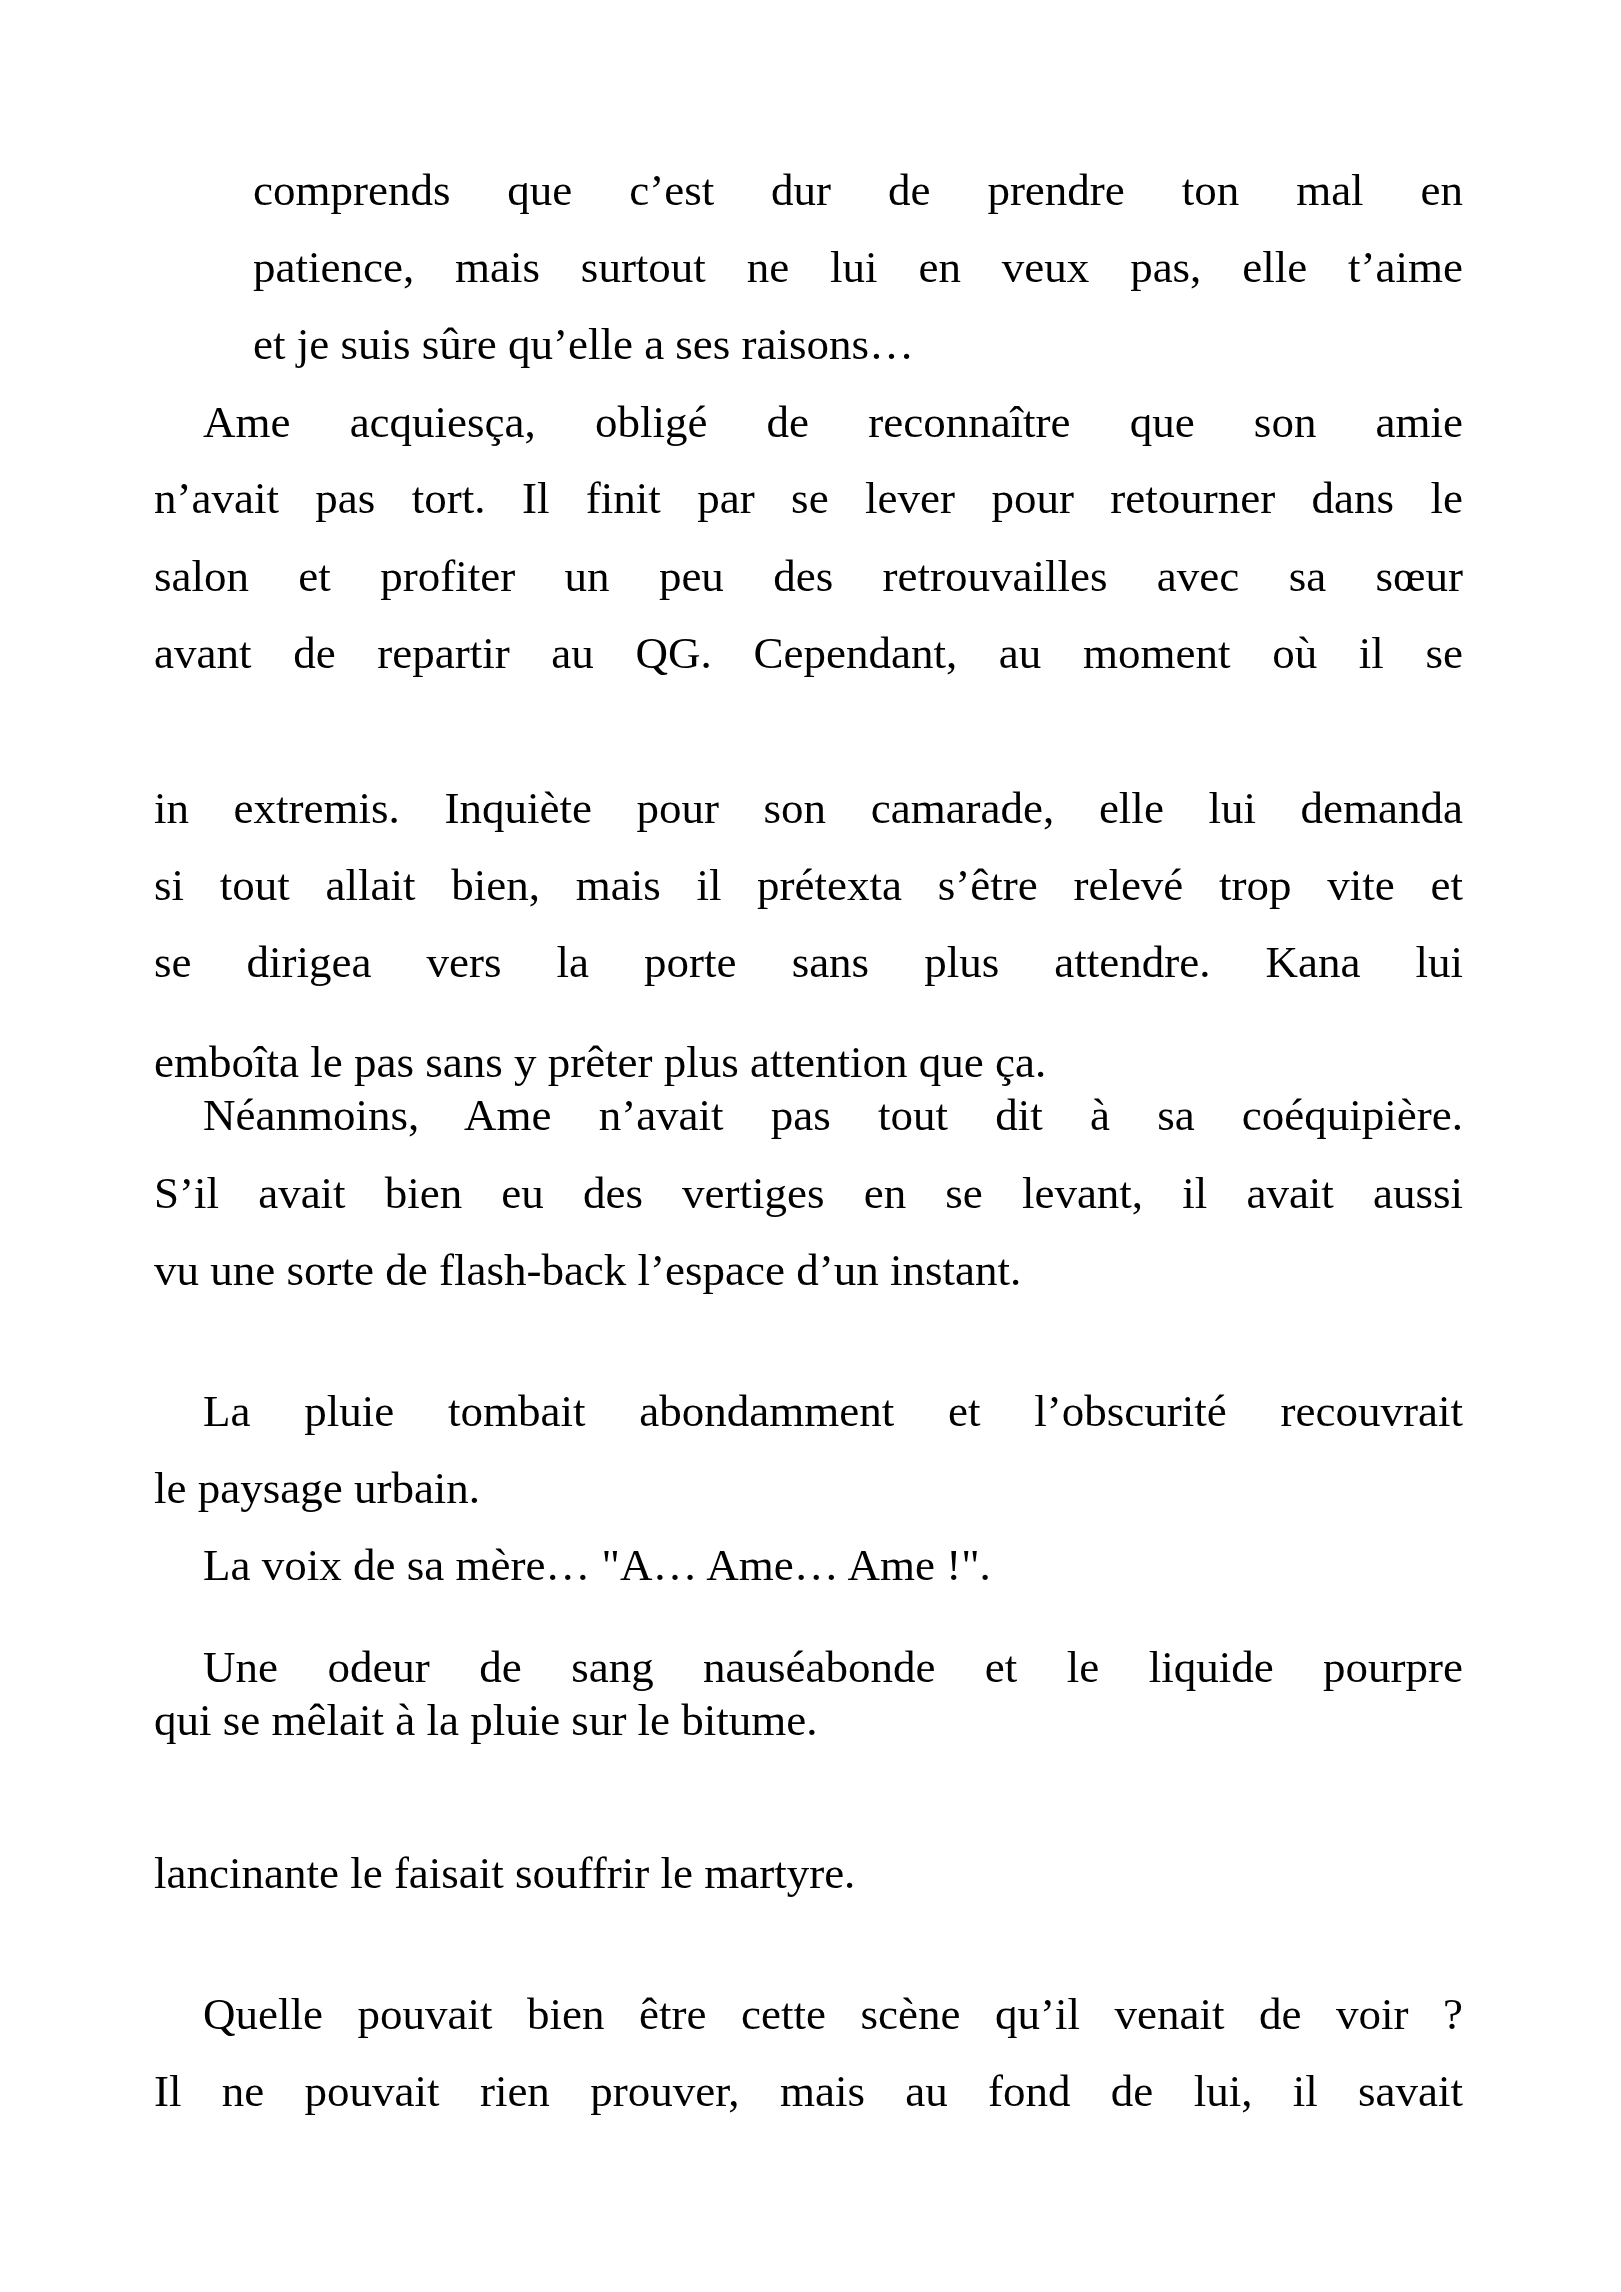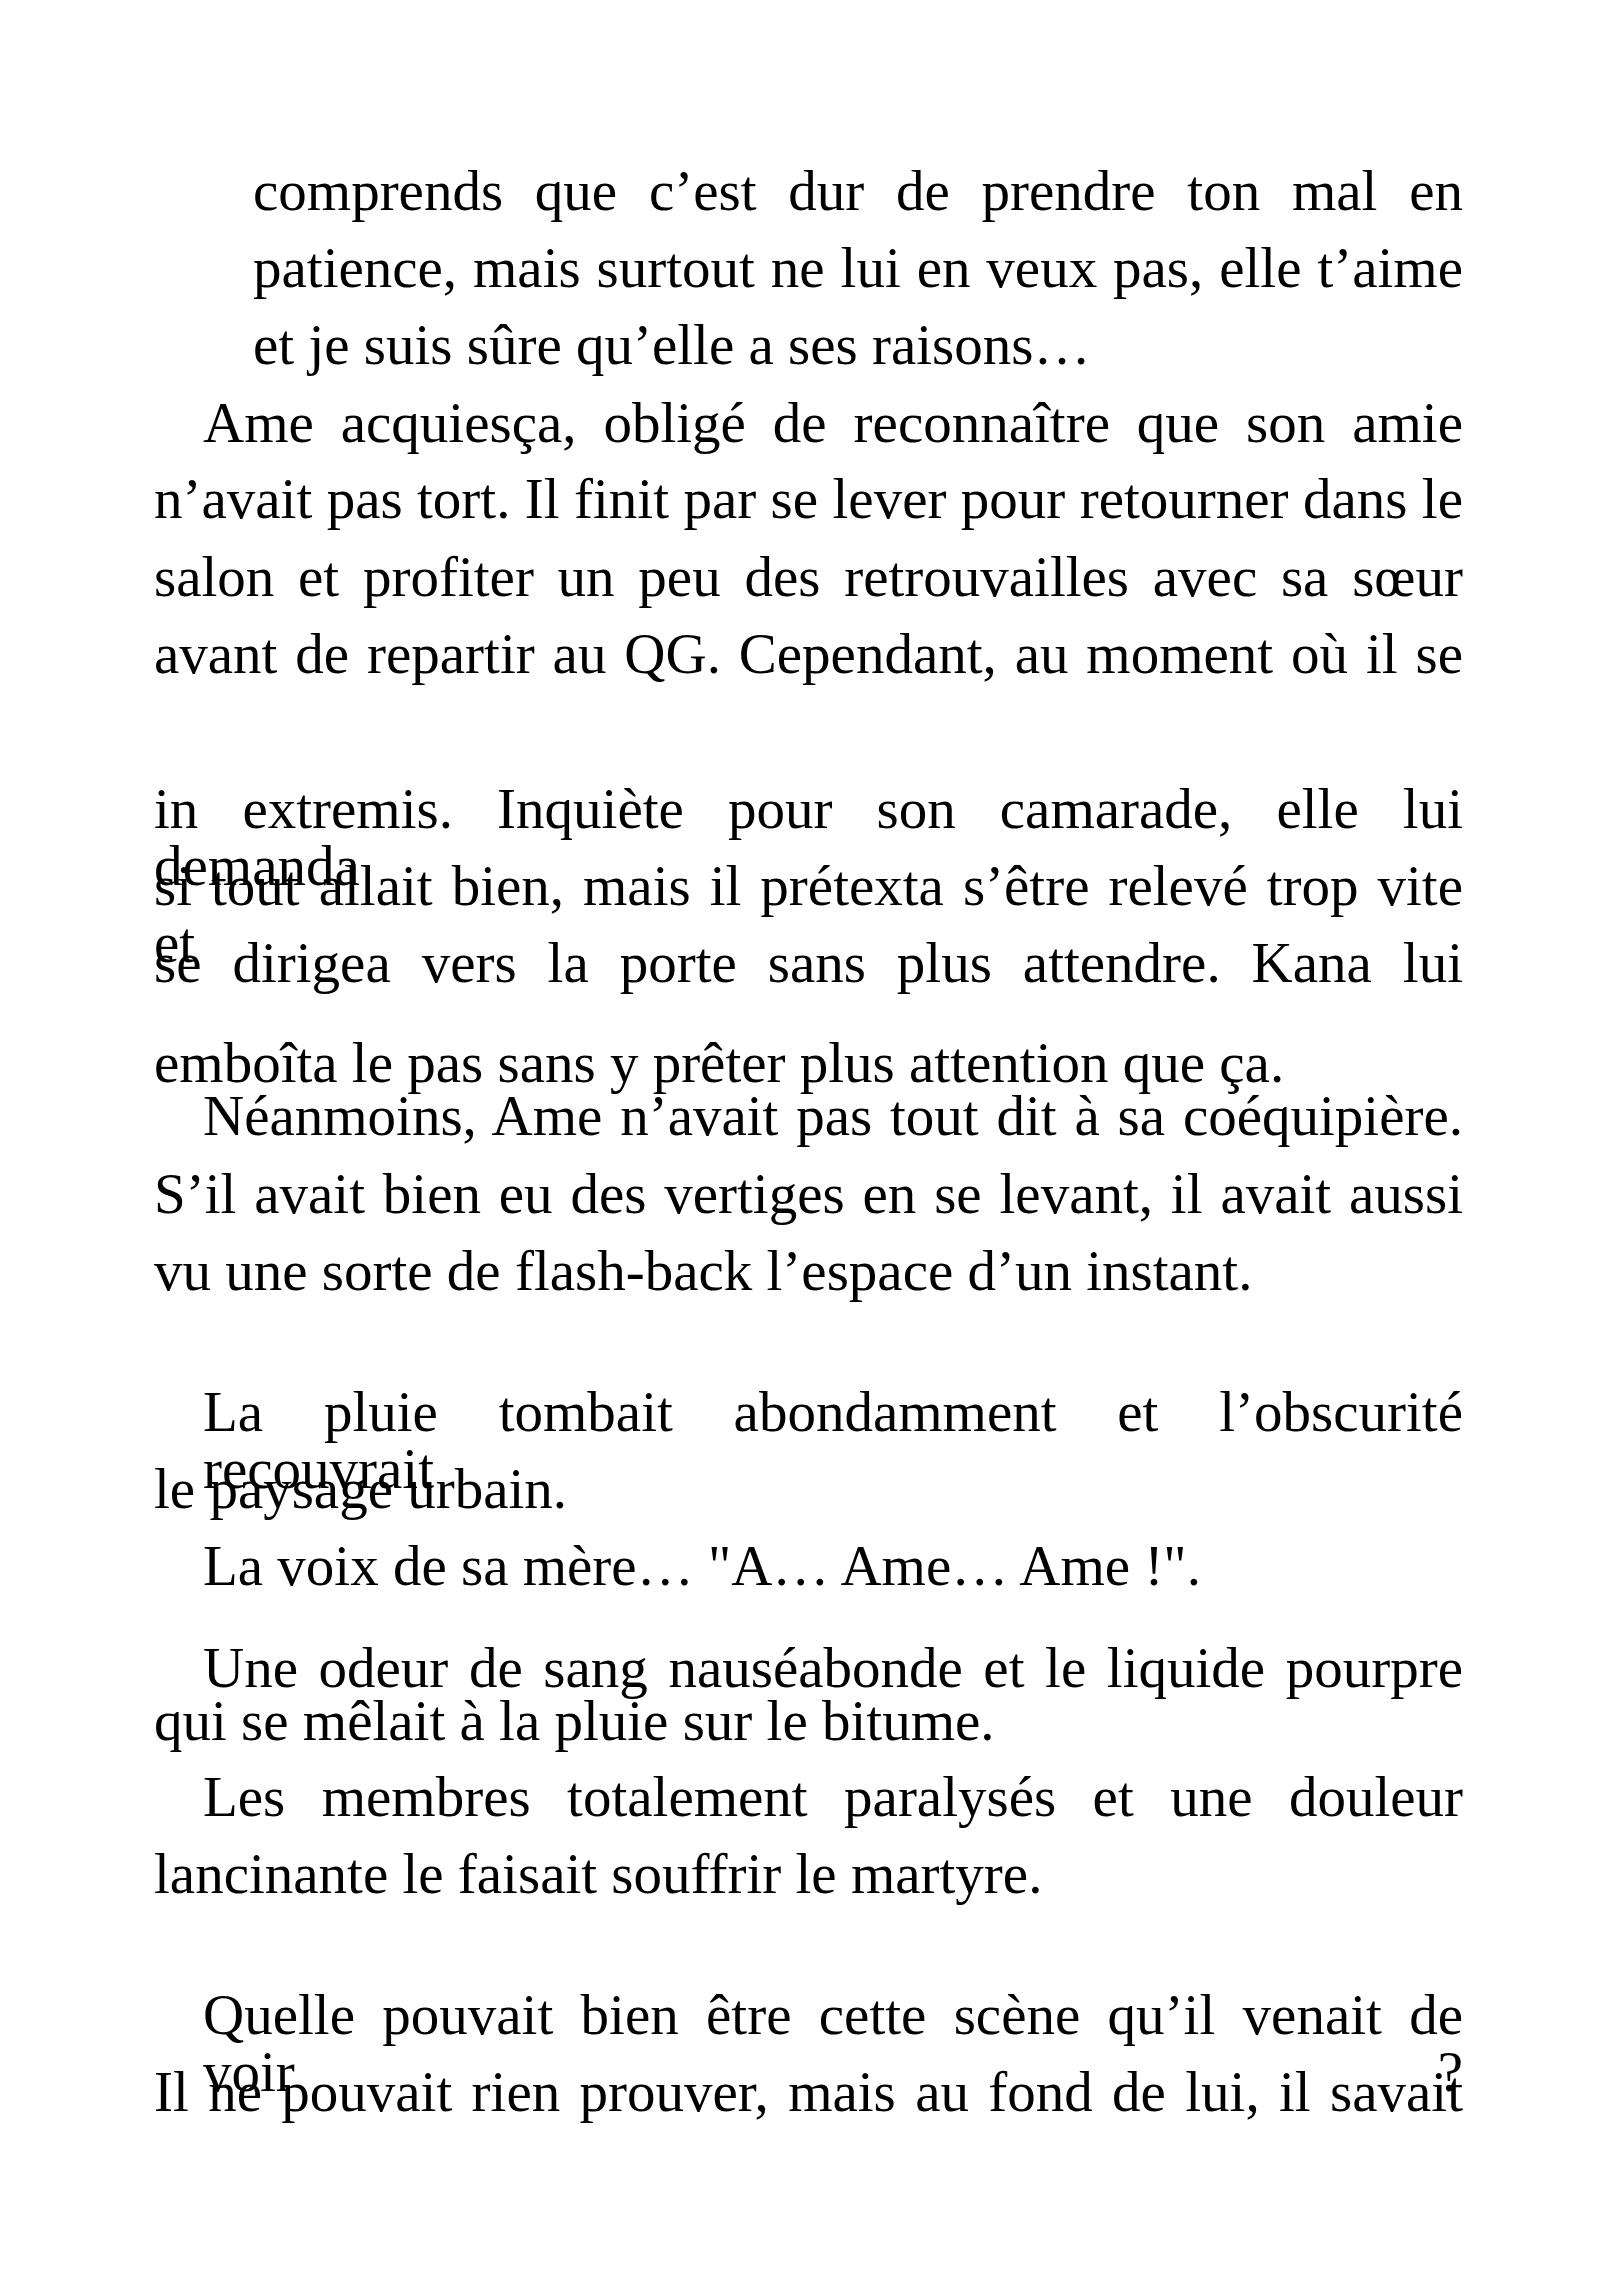--- a/index.html
+++ b/index.html
@@ -16,21 +16,21 @@
     .page {
       position: absolute;
       left: 0; top: 0;
       width: 1621px;
       height: 2293px;
       background: #ffffff;
     }
     .line {
       position: absolute;
       font-family: "Liberation Serif", "DejaVu Serif", serif;
-      font-size: 57px;
+      font-size: 45px;
       line-height: 57px;
       color: #000000;
       white-space: nowrap;
       height: 57px;
     }
     .justify {
       text-align: justify;
       text-align-last: justify;
       white-space: normal;
       overflow: visible;
@@ -55,19 +55,18 @@
   <div class="line left" style="left: 154px; top: 1034px;">emboîta le pas sans y prêter plus attention que ça.</div>
   <div class="line justify" style="left: 203px; top: 1087px; width: 1260px;">Néanmoins, Ame n’avait pas tout dit à sa coéquipière.</div>
   <div class="line justify" style="left: 154px; top: 1165px; width: 1309px;">S’il avait bien eu des vertiges en se levant, il avait aussi</div>
   <div class="line left" style="left: 154px; top: 1242px;">vu une sorte de flash-back l’espace d’un instant.</div>
 
   <div class="line justify" style="left: 203px; top: 1383px; width: 1260px;">La pluie tombait abondamment et l’obscurité recouvrait</div>
   <div class="line left" style="left: 203px; top: 1537px;">La voix de sa mère… "A… Ame… Ame !".</div>
   <div class="line left" style="left: 154px; top: 1460px;">le paysage urbain.</div>
   <div class="line justify" style="left: 203px; top: 1613px; width: 1260px; margin-top: 26px;">Une odeur de sang nauséabonde et le liquide pourpre</div>
   <div class="line left" style="left: 154px; top: 1692px;">qui se mêlait à la pluie sur le bitume.</div>
-  <div class="line justify" style="left: 203px; top: 1768px; width: 1260px;">Les membres totalement paralysés et une douleur</div>
   <div class="line left" style="left: 154px; top: 1845px;">lancinante le faisait souffrir le martyre.</div>
 
   <div class="line justify" style="left: 203px; top: 1986px; width: 1260px;">Quelle pouvait bien être cette scène qu’il venait de voir ?</div>
   <div class="line justify" style="left: 154px; top: 2063px; width: 1309px;">Il ne pouvait rien prouver, mais au fond de lui, il savait</div>
 </div>
 
 
 </body></html>

